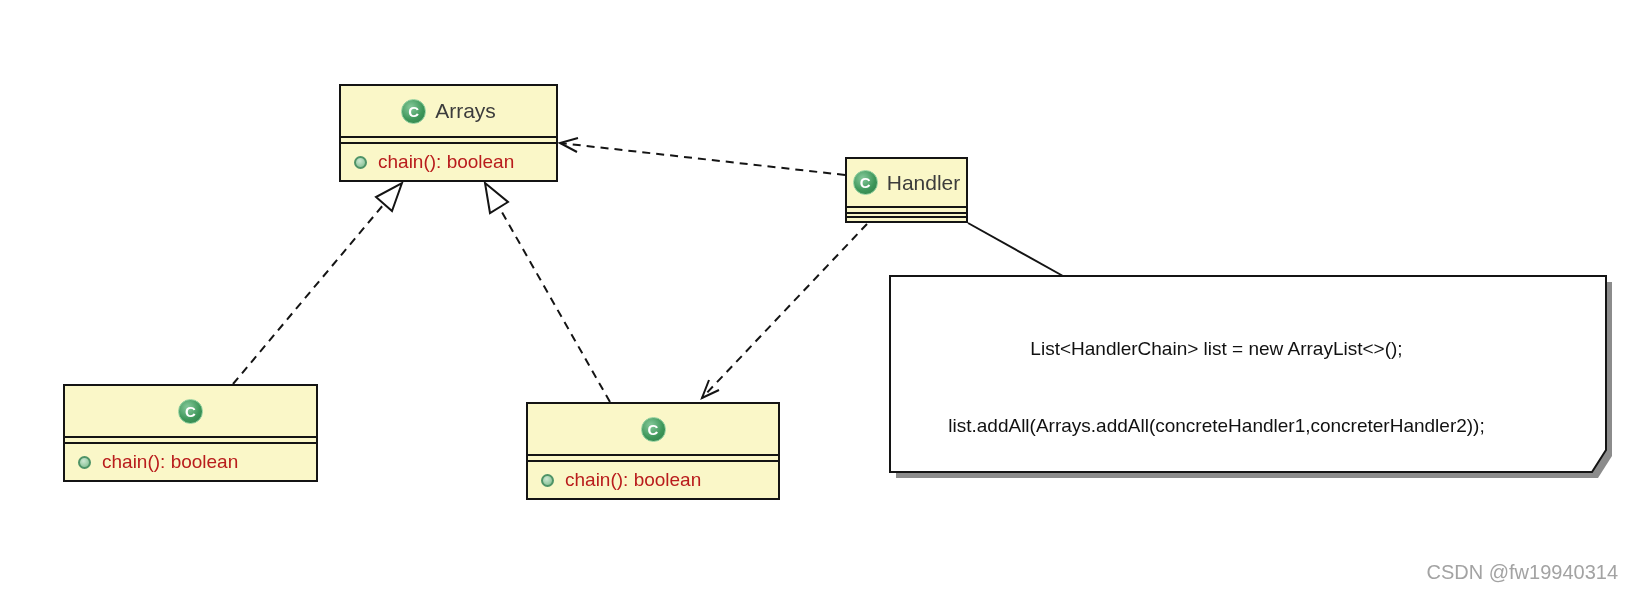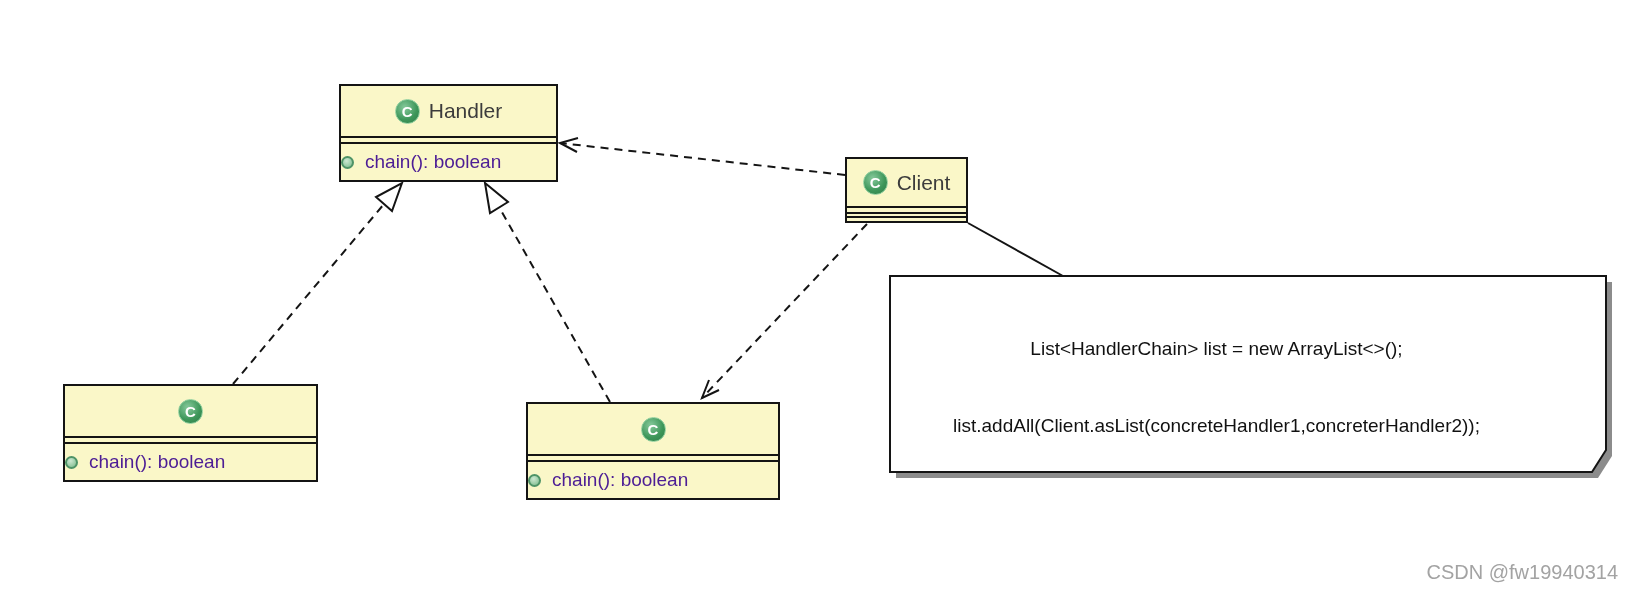--- a/index.html
+++ b/index.html
@@ -62,23 +62,24 @@
     font-size: 15px;
     display: flex;
     align-items: center;
     justify-content: center;
     flex: 0 0 auto;
   }
   .method-row {
     flex: 1;
     display: flex;
     align-items: center;
+    padding-left: 13px;
     gap: 11px;
     font-size: 19px;
-    color: #4c1d95;
+    color: #b91c1c;
     border-radius: 15px;
   }
   .method-bullet {
     width: 13px; height: 13px;
     border-radius: 50%;
     background: radial-gradient(circle at 40% 32%, #CDE8D2, #79B98A);
     border: 2px solid #4E9367;
     flex: 0 0 auto;
   }
 
@@ -128,21 +129,21 @@
     <line x1="845" y1="175" x2="560" y2="143" stroke="#141414" stroke-width="2" stroke-dasharray="8,6"></line>
     <polyline points="577,152 560,143 578,138" fill="none" stroke="#141414" stroke-width="2"></polyline>
 
     <line x1="867" y1="224" x2="702" y2="398" stroke="#141414" stroke-width="2" stroke-dasharray="8,6"></line>
     <polyline points="719,390 702,398 709,380" fill="none" stroke="#141414" stroke-width="2"></polyline>
   </svg>
 
   <div class="class-box box-handler">
     <div class="class-title">
       <span class="class-icon">C</span>
-      <span>Handler</span>
+      <span>Arrays</span>
     </div>
     <div class="double-sep"></div>
     <div class="method-row">
       <span class="method-bullet"></span>
       <span>chain(): boolean</span>
     </div>
   </div>
 
   <div class="class-box box-concrete1">
     <div class="class-title">
@@ -162,31 +163,31 @@
     <div class="double-sep"></div>
     <div class="method-row">
       <span class="method-bullet"></span>
       <span>chain(): boolean</span>
     </div>
   </div>
 
   <div class="class-box box-client">
     <div class="class-title">
       <span class="class-icon">C</span>
-      <span>Client</span>
+      <span>Handler</span>
     </div>
     <div class="double-sep"></div>
     <div class="thin-gap-a"></div>
     <div class="single-sep"></div>
     <div class="thin-gap-b"></div>
   </div>
 
   <div class="note-text">
     <div>List&lt;HandlerChain&gt; list = new ArrayList&lt;&gt;();</div>
-    <div>list.addAll(Client.asList(concreteHandler1,concreterHandler2));</div>
+    <div>list.addAll(Arrays.addAll(concreteHandler1,concreterHandler2));</div>
     
     
     
     
     
   </div>
 
   <div class="watermark">CSDN @fw19940314</div>
 
 </div>

